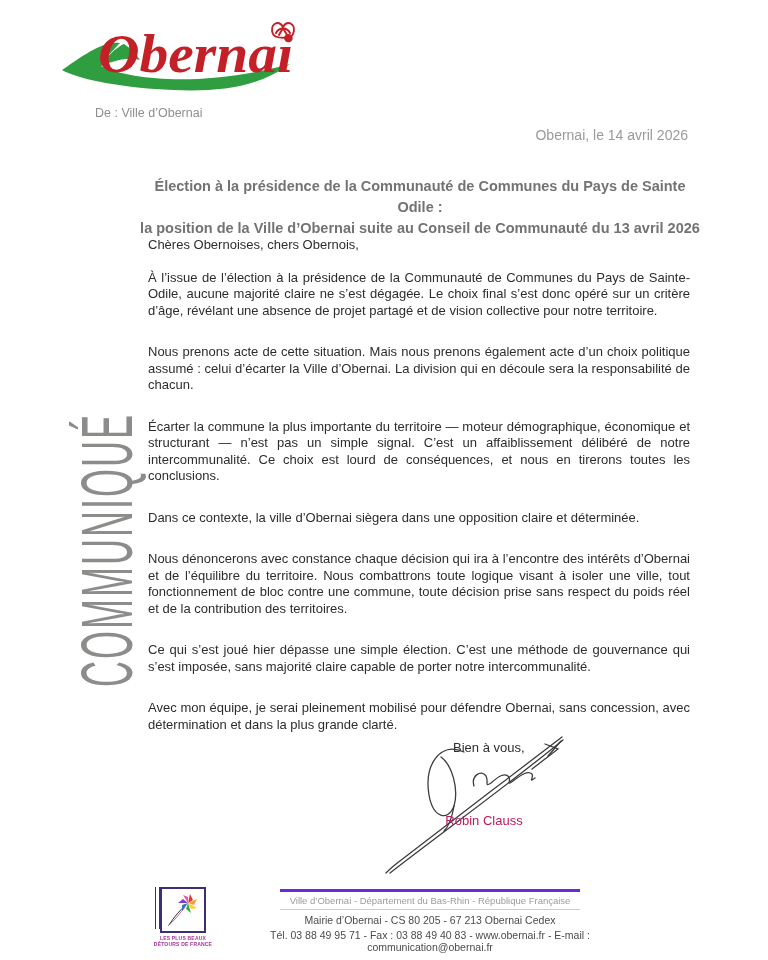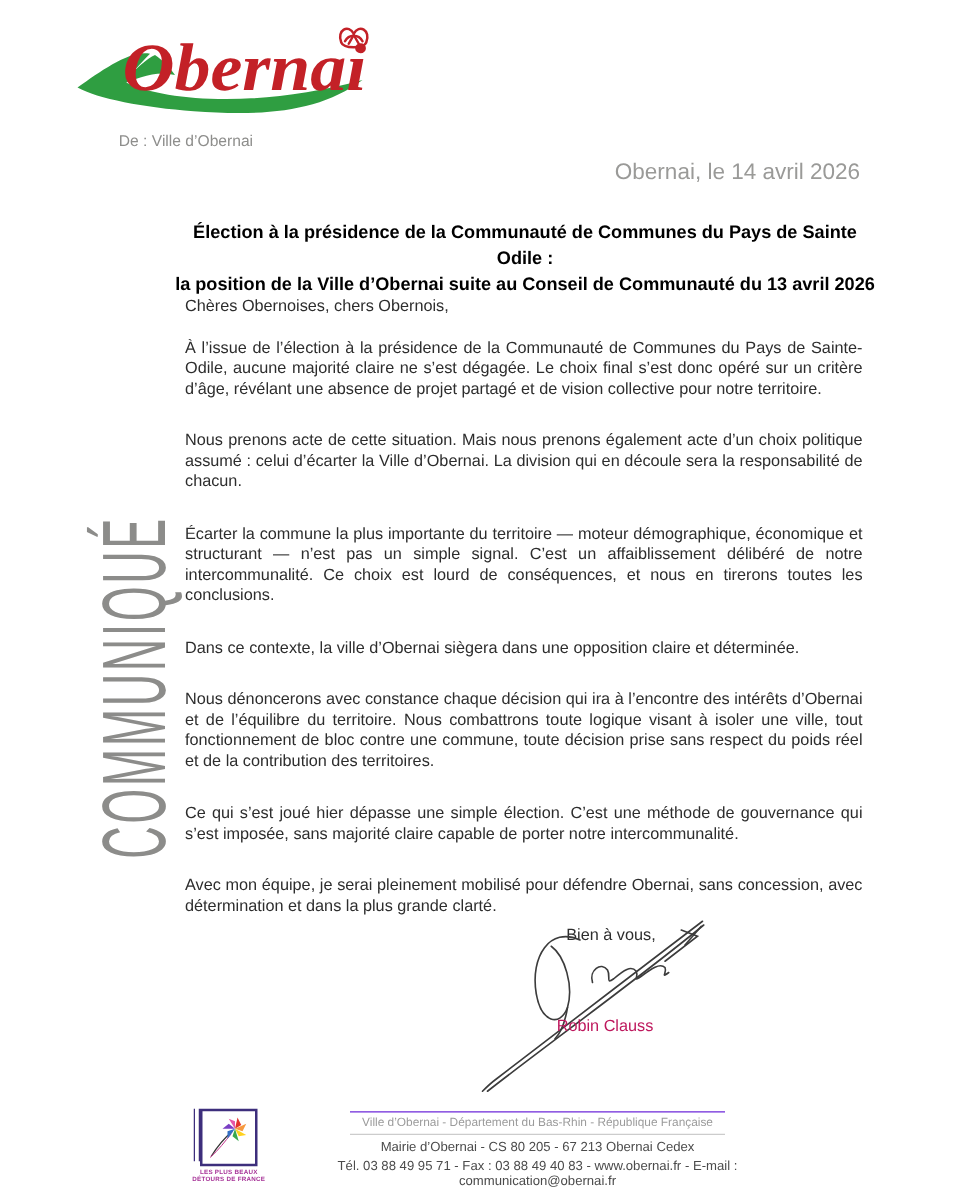--- a/index.html
+++ b/index.html
@@ -5,26 +5,26 @@
   html, body { margin:0; padding:0; background:#ffffff; }
   .page {
     position:relative; width:768px; height:960px; background:#ffffff;
     font-family:"Liberation Sans", sans-serif; overflow:hidden;padding-left:21px;
     -webkit-font-smoothing:antialiased;
   }
 
   
   .logo-svg { position:absolute; left:60px; top:12px; }
   .from-line { position:absolute; left:95px; top:106px; font-size:12.5px; color:#8e8e8c; }
-  .date-line { position:absolute; left:418px; top:127px; width:270px; text-align:right; font-size:18px; color:#9a9a98; }
+  .date-line { position:absolute; left:418px; top:127px; width:270px; text-align:right; font-size:14px; color:#9a9a98; }
 
   
   .letter-title {
     position:absolute; left:140px; top:176px; width:560px; text-align:center;
-    font-weight:bold; font-size:14.5px; line-height:21px; color:#000000;
+    font-weight:bold; font-size:14.5px; line-height:21px; color:#737373;
   }
 
   
   .watermark {
     position:absolute; left:108px; top:550px;
     transform:translate(-50%,-50%) rotate(-90deg) scaleY(2.0);
     font-size:36px; letter-spacing:2px; color:#8c8c8a; white-space:nowrap;
     font-weight:400;
   }
 
@@ -40,21 +40,21 @@
 
   
   .footer-badge { position:absolute; left:152px; top:887px; width:62px; text-align:center; }
   .badge-box { position:relative; width:42px; height:42px; margin:0 auto; border:2px solid #3d2e7c; background:#fff; }
   .badge-spine { position:absolute; left:-7px; top:-2px; width:3px; height:42px; border-left:1.5px solid #3d2e7c; border-right:1.5px solid #3d2e7c; }
   .badge-caption { margin-top:2px; font-size:5px; line-height:6px; font-weight:bold; color:#a63297; letter-spacing:0.2px; }
 
   .footer-text { position:absolute; left:212px; top:889px; width:436px; text-align:center; }
   .footer-sep-box {
     width:300px; margin:0 auto 4px auto; padding:3px 0 3px 0;
-    border-top:1px solid #6d28d9; border-bottom:1px solid #cccccc;
+    border-top:3px solid #6d28d9; border-bottom:1px solid #cccccc;
     font-size:9.5px; color:#9b9b9b;
   }
   .footer-line2 { font-size:10.5px; color:#4b4b4b; margin-top:2px; }
   .footer-line3 { font-size:10.5px; color:#4b4b4b; margin-top:3px; }
 </style>
 </head>
 <body>
 
 <div class="page">
 

